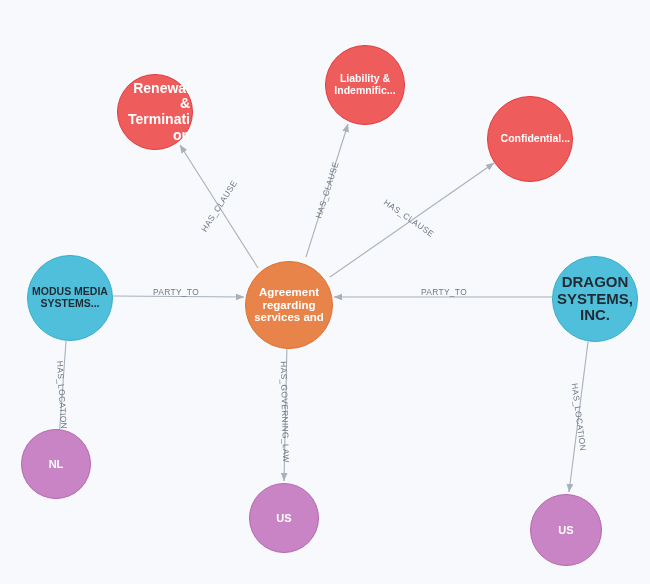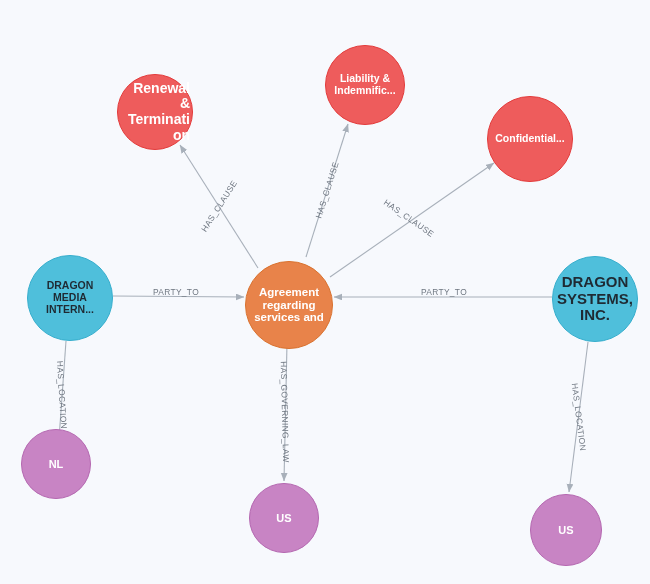--- a/index.html
+++ b/index.html
@@ -77,25 +77,25 @@
   <div id="node-layer">
       <div class="node" style="left: 245px; top: 261px; width: 88px; height: 88px; background: rgb(232, 131, 74); border: 1.6px solid rgb(217, 114, 47); color: rgb(255, 255, 255); font-size: 11.5px;">
         <span class="node-label">Agreement regarding services and</span>
       </div>
       <div class="node" style="left: 117px; top: 74px; width: 76px; height: 76px; background: rgb(238, 92, 92); border: 1.6px solid rgb(227, 59, 59); color: rgb(255, 255, 255); font-size: 14px; text-align: right;">
         <span class="node-label">Renewal &amp; Termination</span>
       </div>
       <div class="node" style="left: 325px; top: 45px; width: 80px; height: 80px; background: rgb(238, 92, 92); border: 1.6px solid rgb(227, 59, 59); color: rgb(255, 255, 255); font-size: 10.5px;">
         <span class="node-label">Liability &amp; Indemnific...</span>
       </div>
-      <div class="node" style="left: 487px; top: 96px; width: 86px; height: 86px; background: rgb(238, 92, 92); border: 1.6px solid rgb(227, 59, 59); color: rgb(255, 255, 255); font-size: 10.5px;">
+      <div class="node" style="left: 487px; top: 96px; width: 86px; height: 86px; background: rgb(238, 92, 92); border: 1.6px solid rgb(227, 59, 59); color: rgb(255, 255, 255); font-size: 10.5px; text-align: right;">
         <span class="node-label">Confidential...</span>
       </div>
       <div class="node" style="left: 27px; top: 255px; width: 86px; height: 86px; background: rgb(79, 191, 219); border: 1.6px solid rgb(54, 174, 205); color: rgb(31, 42, 51); font-size: 10.5px;">
-        <span class="node-label">DRAGON MEDIA INTERN...</span>
+        <span class="node-label">MODUS MEDIA SYSTEMS...</span>
       </div>
       <div class="node" style="left: 552px; top: 256px; width: 86px; height: 86px; background: rgb(79, 191, 219); border: 1.6px solid rgb(54, 174, 205); color: rgb(31, 42, 51); font-size: 15px;">
         <span class="node-label">DRAGON SYSTEMS, INC.</span>
       </div>
       <div class="node" style="left: 21px; top: 429px; width: 70px; height: 70px; background: rgb(200, 132, 196); border: 1.6px solid rgb(180, 103, 176); color: rgb(255, 255, 255); font-size: 11px;">
         <span class="node-label">NL</span>
       </div>
       <div class="node" style="left: 249px; top: 483px; width: 70px; height: 70px; background: rgb(200, 132, 196); border: 1.6px solid rgb(180, 103, 176); color: rgb(255, 255, 255); font-size: 11px;">
         <span class="node-label">US</span>
       </div>

